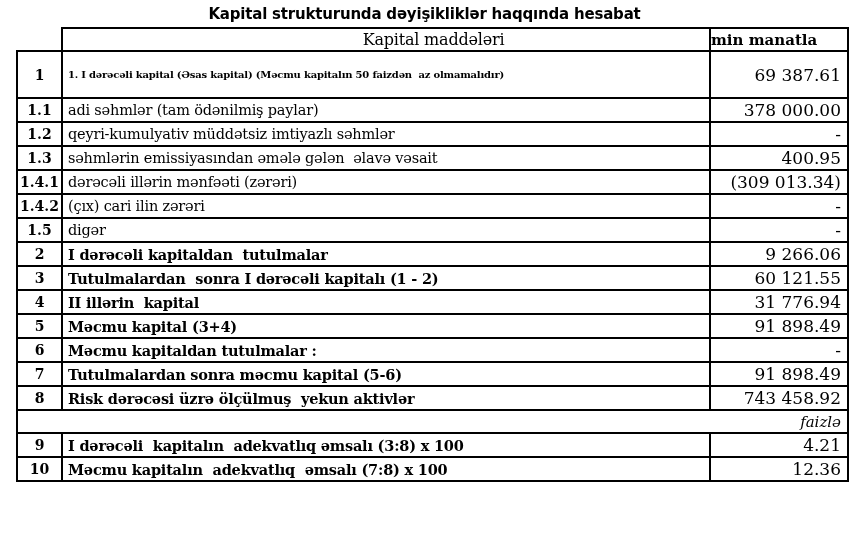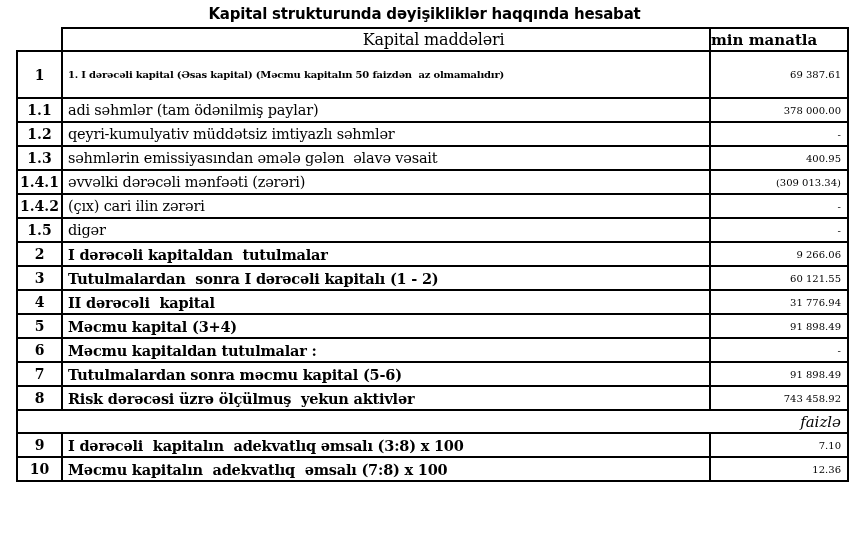--- a/index.html
+++ b/index.html
@@ -59,21 +59,21 @@
     padding: 0 4px 0 5px;
     font-size: 14.5px;
     white-space: pre;
     letter-spacing: -0.2px;
   }
   tr.bold-row .lbl { font-weight: bold; }
   tr.tall .lbl     { font-size: 10px; }
   .val {
     text-align: right;
     padding-right: 6px;
-    font-size: 10px;
+    font-size: 17px;
     white-space: pre;
   }
   .h-items {
     text-align: center;
     font-size: 16px;
     padding-left: 95px;
     letter-spacing: -0.2px;
   }
   .h-unit {
     text-align: left;
@@ -128,21 +128,21 @@
 
     <tr>
       <td class="num">1.3</td>
       <td class="lbl">səhmlərin emissiyasından əmələ gələn  əlavə vəsait</td>
       <td class="val">400.95</td>
     </tr>
 
 
     <tr>
       <td class="num">1.4.1</td>
-      <td class="lbl">əvvəlki dərəcəli mənfəəti (zərəri)</td>
+      <td class="lbl">dərəcəli illərin mənfəəti (zərəri)</td>
       <td class="val">(309 013.34)</td>
     </tr>
 
     <tr>
       <td class="num">1.4.2</td>
       <td class="lbl">(çıx) cari ilin zərəri</td>
       <td class="val">-</td>
     </tr>
 
 
@@ -159,21 +159,21 @@
     </tr>
 
     <tr class="bold-row">
       <td class="num">3</td>
       <td class="lbl">Tutulmalardan  sonra I dərəcəli kapitalı (1 - 2)</td>
       <td class="val">60 121.55</td>
     </tr>
 
     <tr class="bold-row">
       <td class="num">4</td>
-      <td class="lbl">II dərəcəli  kapital</td>
+      <td class="lbl">II illərin  kapital</td>
       <td class="val">31 776.94</td>
     </tr>
 
     <tr class="bold-row">
       <td class="num">5</td>
       <td class="lbl">Məcmu kapital (3+4)</td>
       <td class="val">91 898.49</td>
     </tr>
 
     <tr class="bold-row">
@@ -194,21 +194,21 @@
       <td class="val">743 458.92</td>
     </tr>
 
     <tr class="span-row">
       <td class="span-cell" colspan="3">faizlə</td>
     </tr>
 
     <tr class="bold-row">
       <td class="num">9</td>
       <td class="lbl">I dərəcəli  kapitalın  adekvatlıq əmsalı (3:8) x 100</td>
-      <td class="val">7.10</td>
+      <td class="val">4.21</td>
     </tr>
 
     <tr class="bold-row">
       <td class="num">10</td>
       <td class="lbl">Məcmu kapitalın  adekvatlıq  əmsalı (7:8) x 100</td>
       <td class="val">12.36</td>
     </tr>
   </tbody>
     </table>
 </div>

